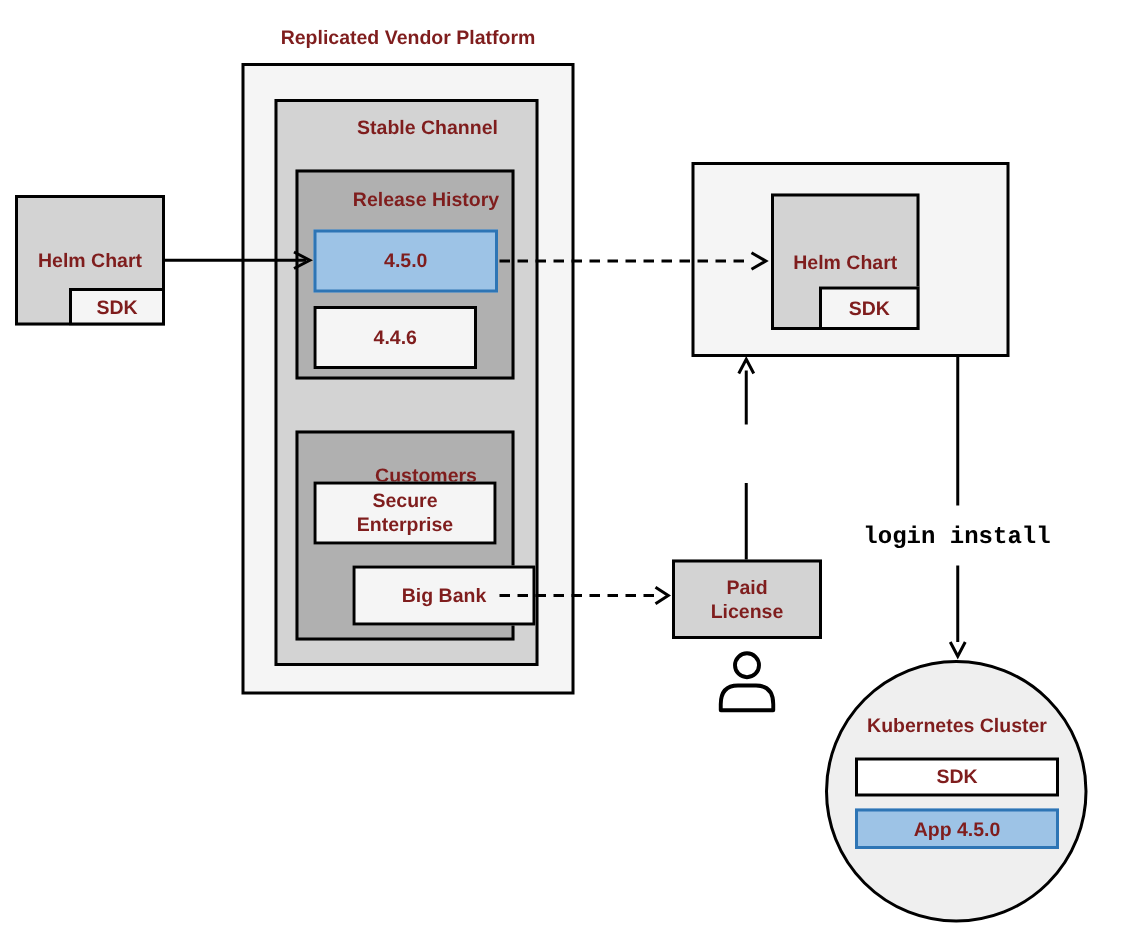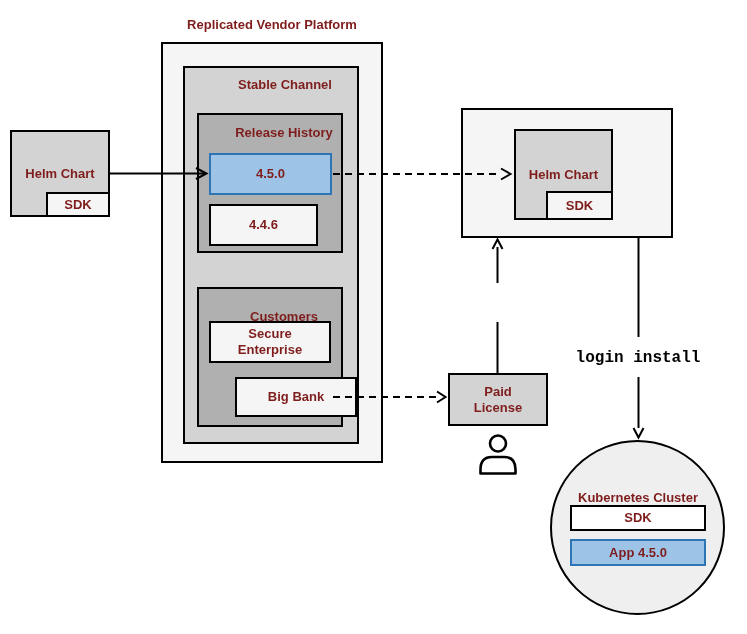--- a/index.html
+++ b/index.html
@@ -109,21 +109,21 @@
   <div class="box fill-lightest center-content lbl" style="left:546px; top:191px; width:67px; height:29px;">SDK</div>
 
   <div class="box fill-gray center-content" style="left:448px; top:373px; width:100px; height:53px;">
     <span class="lbl wrap-narrow" style="width:60px;">Paid License</span>
   </div>
 
 
   <div class="cmd" style="left:538px; top:349px; width:200px;">login install</div>
 
   <div class="box circle fill-circle" style="left:550px; top:440px; width:175px; height:175px;"></div>
-  <div class="float-label lbl" style="left:563px; top:490px; width:150px;">Kubernetes Cluster</div>
+  <div class="float-label lbl" style="left:563px; top:476px; width:150px;">Kubernetes Cluster</div>
   <div class="box fill-white center-content lbl" style="left:570px; top:505px; width:136px; height:26px;">SDK</div>
   <div class="box blue-box center-content lbl blue-text" style="left:570px; top:539px; width:136px; height:27px;">App 4.5.0</div>
 
   <svg id="arrow-overlay" viewBox="0 0 747 634" xmlns="http://www.w3.org/2000/svg">
 
     <g stroke="#000000" stroke-width="2" fill="none">
       <line x1="110" y1="173.5" x2="204" y2="173.5"></line>
       <polyline points="196,168 206.5,173.5 196,179"></polyline>
     </g>
 

